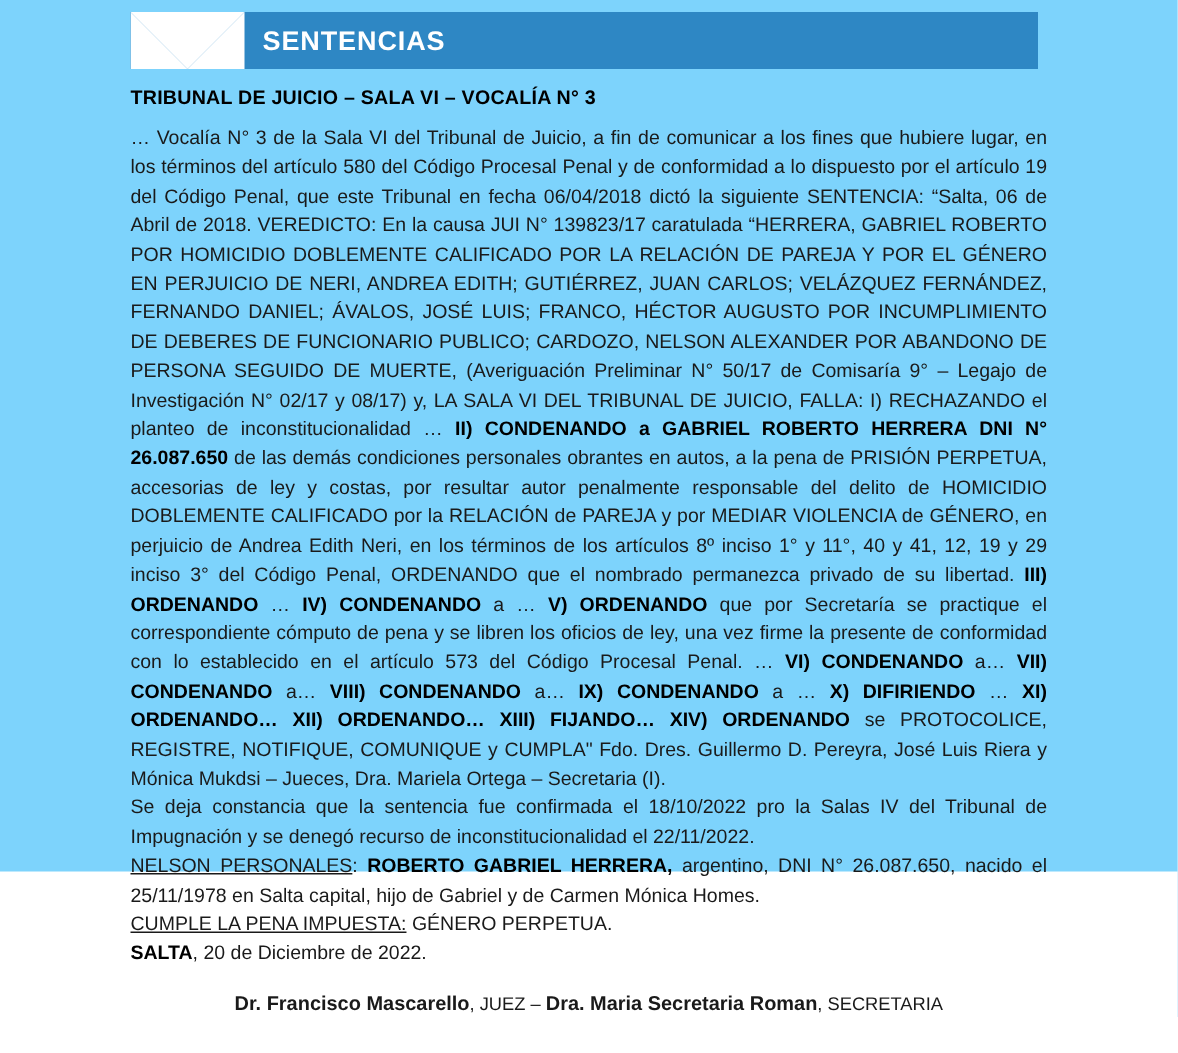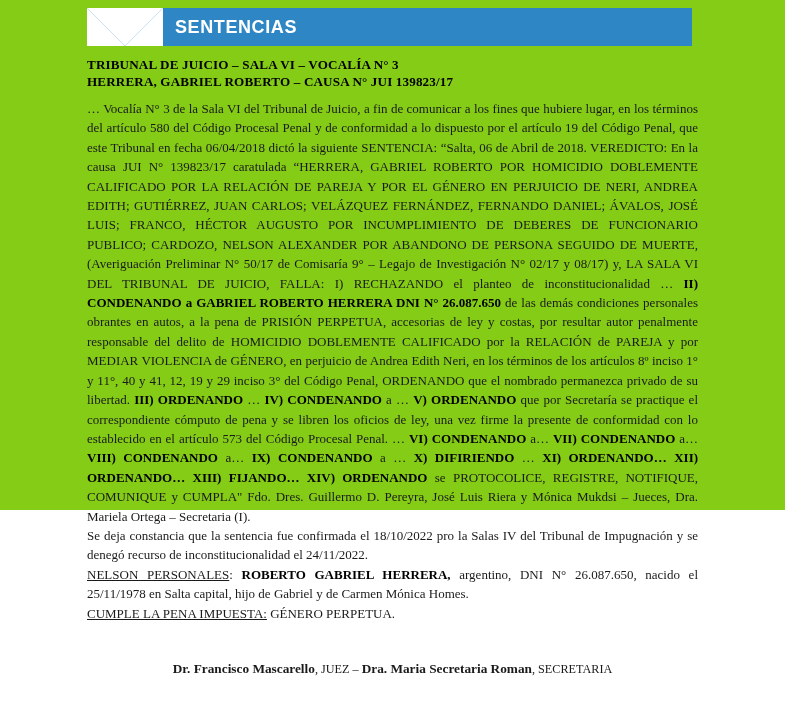--- a/index.html
+++ b/index.html
@@ -11,22 +11,22 @@
     width: 785px;
     height: 702px;
     font-family: "Liberation Sans", sans-serif;
     color: #1a1a1a;
     overflow: hidden;
   }
 
   .page {
     position: relative;
     width: 785px;
-    height: 510px;
-    background: #84cc16;
+    height: 581px;
+    background: #7dd3fc;
   }
 
   
   .banner {
     position: absolute;
     left: 87px;
     top: 8px;
     width: 605px;
     height: 38px;
     background: #2e87c4;
@@ -65,21 +65,20 @@
     letter-spacing: 0.6px;
     font-family: "Liberation Sans", sans-serif;
   }
 
   
   .doc {
     position: absolute;
     left: 87px;
     top: 56px;
     width: 611px;
-    font-family: Liberation Serif, serif;
   }
 
   .heading {
     font-size: 13.1px;
     font-weight: bold;
     line-height: 17px;
     letter-spacing: 0.15px;
     margin: 0 0 9px 0;
     color: #000000;
   }
@@ -118,28 +117,28 @@
 
   <div class="banner">
     <div class="banner-notch"></div>
     <div class="banner-title">SENTENCIAS</div>
   </div>
 
   <div class="doc">
 
     <div class="heading">
       <div>TRIBUNAL DE JUICIO – SALA VI – VOCALÍA N° 3</div>
-      <div>HERRERA, GABRIEL ROBERTO – CAUSA N° JUI 139823/17</div>
     </div>
 
     <p class="para"><span>… Vocalía N° 3 de la Sala VI del Tribunal de Juicio, a fin de comunicar a los fines que hubiere lugar, en los términos del artículo 580 del Código Procesal Penal y de conformidad a lo dispuesto por el artículo 19 del Código Penal, que este Tribunal en fecha 06/04/2018 dictó la siguiente SENTENCIA: “Salta, 06 de Abril de 2018. VEREDICTO: En la causa JUI N° 139823/17 caratulada “HERRERA, GABRIEL ROBERTO POR HOMICIDIO DOBLEMENTE CALIFICADO POR LA RELACIÓN DE PAREJA Y POR EL GÉNERO EN PERJUICIO DE NERI, ANDREA EDITH; GUTIÉRREZ, JUAN CARLOS; VELÁZQUEZ FERNÁNDEZ, FERNANDO DANIEL; ÁVALOS, JOSÉ LUIS; FRANCO, HÉCTOR AUGUSTO POR INCUMPLIMIENTO DE DEBERES DE FUNCIONARIO PUBLICO; CARDOZO, NELSON ALEXANDER POR ABANDONO DE PERSONA SEGUIDO DE MUERTE, (Averiguación Preliminar N° 50/17 de Comisaría 9° – Legajo de Investigación N° 02/17 y 08/17) y, LA SALA VI DEL TRIBUNAL DE JUICIO, FALLA: I) RECHAZANDO el planteo de inconstitucionalidad … </span><b>II) CONDENANDO a GABRIEL ROBERTO HERRERA DNI N° 26.087.650</b><span> de las demás condiciones personales obrantes en autos, a la pena de PRISIÓN PERPETUA, accesorias de ley y costas, por resultar autor penalmente responsable del delito de HOMICIDIO DOBLEMENTE CALIFICADO por la RELACIÓN de PAREJA y por MEDIAR VIOLENCIA de GÉNERO, en perjuicio de Andrea Edith Neri, en los términos de los artículos 8º inciso 1° y 11°, 40 y 41, 12, 19 y 29 inciso 3° del Código Penal, ORDENANDO que el nombrado permanezca privado de su libertad. </span><b>III) ORDENANDO</b><span> … </span><b>IV) CONDENANDO</b><span> a … </span><b>V) ORDENANDO</b><span> que por Secretaría se practique el correspondiente cómputo de pena y se libren los oficios de ley, una vez firme la presente de conformidad con lo establecido en el artículo 573 del Código Procesal Penal. … </span><b>VI) CONDENANDO</b><span> a… </span><b>VII) CONDENANDO</b><span> a… </span><b>VIII) CONDENANDO</b><span> a… </span><b>IX) CONDENANDO</b><span> a … </span><b>X) DIFIRIENDO</b><span> … </span><b>XI) ORDENANDO…</b><span> </span><b>XII) ORDENANDO…</b><span> </span><b>XIII) FIJANDO…</b><span> </span><b>XIV) ORDENANDO</b><span> se PROTOCOLICE, REGISTRE, NOTIFIQUE, COMUNIQUE y CUMPLA" Fdo. Dres. Guillermo D. Pereyra, José Luis Riera y Mónica Mukdsi – Jueces, Dra. Mariela Ortega – Secretaria (I).</span></p>
 
-    <p class="para">Se deja constancia que la sentencia fue confirmada el 18/10/2022 pro la Salas IV del Tribunal de Impugnación y se denegó recurso de inconstitucionalidad el 24/11/2022.</p>
+    <p class="para">Se deja constancia que la sentencia fue confirmada el 18/10/2022 pro la Salas IV del Tribunal de Impugnación y se denegó recurso de inconstitucionalidad el 22/11/2022.</p>
 
     <p class="para"><span class="u">NELSON PERSONALES</span><span>: </span><b>ROBERTO GABRIEL HERRERA,</b><span> argentino, DNI N° 26.087.650, nacido el 25/11/1978 en Salta capital, hijo de Gabriel y de Carmen Mónica Homes.</span></p>
 
     <p class="para tight"><span class="u">CUMPLE LA PENA IMPUESTA:</span><span> GÉNERO PERPETUA.</span></p>
 
+    <p class="para tight"><b>SALTA</b><span>, 20 de Diciembre de 2022.</span></p>
 
     <div class="signature"><span class="nm">Dr. Francisco Mascarello</span><span class="rl">, JUEZ – </span><span class="nm">Dra. Maria Secretaria Roman</span><span class="rl">, SECRETARIA</span></div>
 
   </div>
 </div>
 
 </body></html>

